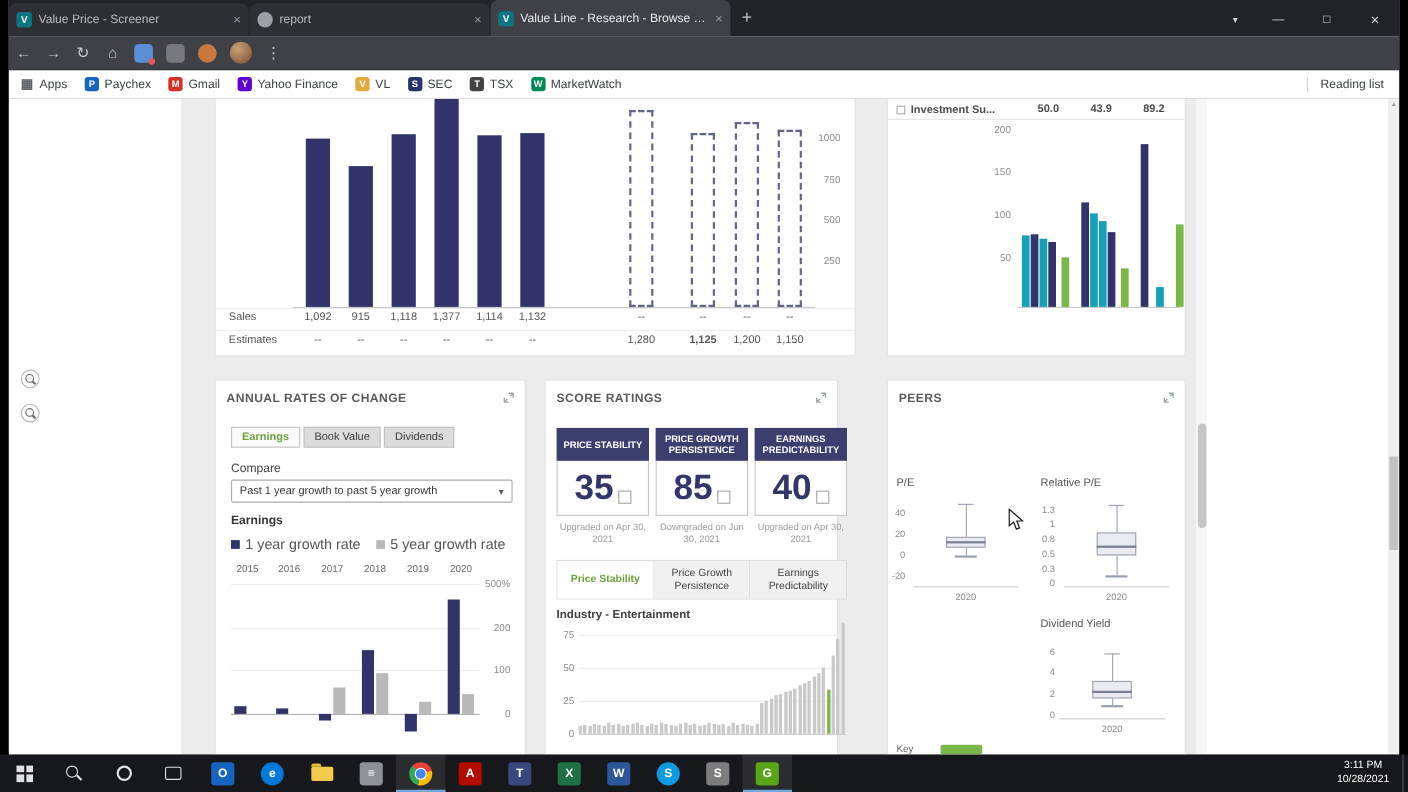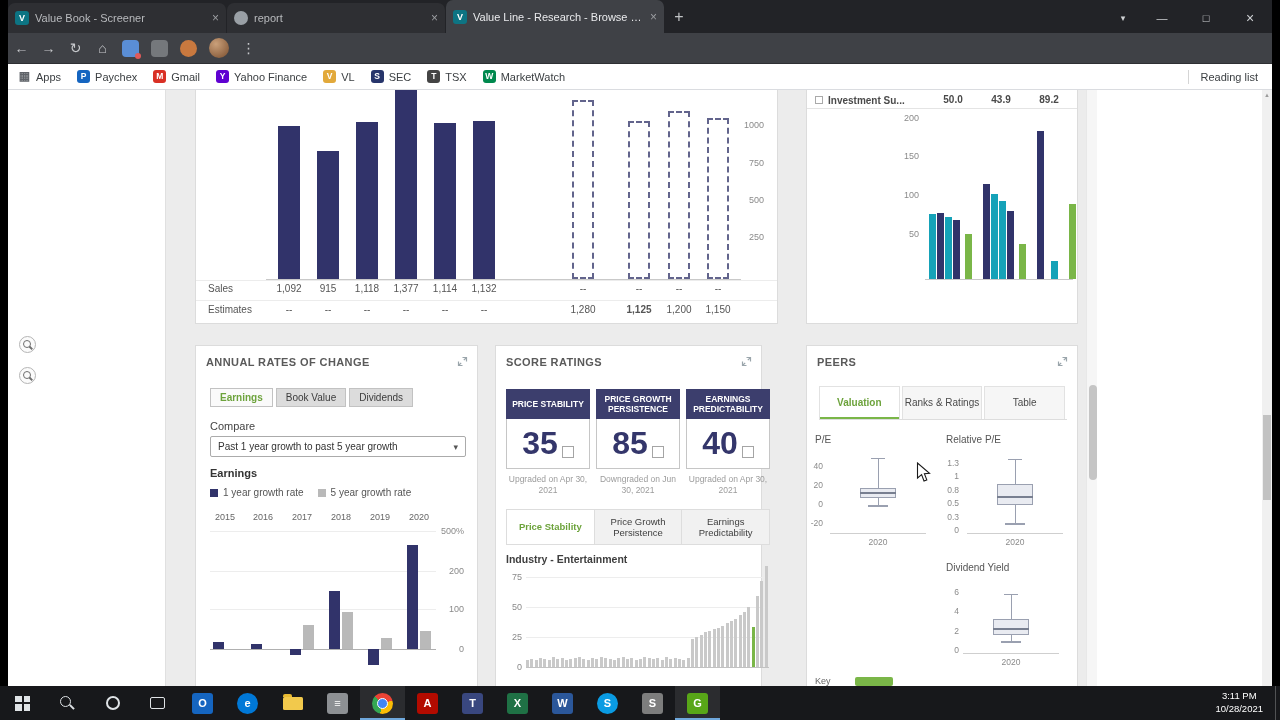--- a/index.html
+++ b/index.html
@@ -84,21 +84,21 @@
   .invval{position:absolute;top:2px;font-size:10px;font-weight:bold;color:#4a4a4a;transform:translateX(-50%)}
   .inv-note{position:absolute;left:9px;top:235px;width:258px;font-size:10px;color:#8e8e8e;line-height:1.25}
 
   .btnrow{position:absolute;left:14px;top:42px;display:flex}
   .abtn{height:19px;padding:0 9px;font-size:10px;line-height:17px;border:1px solid #c2c2c2;background:#dcdcdc;color:#3c3c3c;margin-right:3px}
   .abtn.active{background:#fafafa;color:#6da33c;font-weight:bold}
   .compare{position:absolute;left:14px;top:74px;font-size:11px;color:#444}
   .select{position:absolute;left:14px;top:90px;width:256px;height:21px;border:1px solid #ababab;border-radius:2px;background:#fff;font-size:10px;color:#333;display:flex;align-items:center;padding:0 7px}
   .select .caret{margin-left:auto;color:#555;font-size:9px}
   .seclabel{position:absolute;left:14px;top:121px;font-size:11px;font-weight:bold;color:#333}
-  .legend{position:absolute;left:14px;top:141px;display:flex;align-items:center;font-size:10px;color:#555}
+  .legend{position:absolute;left:14px;top:141px;display:flex;align-items:center;font-size:13px;color:#555}
   .lgitem{display:flex;align-items:center;margin-right:14px}
   .lgsw{width:8px;height:8px;margin-right:5px}
   .yr{position:absolute;font-size:9px;color:#666;transform:translateX(-50%)}
 
   .cards{position:absolute;left:10px;top:43px;width:264px;height:115px}
   .scard{position:absolute;top:0;width:84px}
   .schead{height:30px;background:#3c3e6d;color:#fff;font-size:8.5px;font-weight:bold;display:flex;align-items:center;justify-content:center;text-align:center;line-height:1.2;padding:0 2px}
   .scbody{height:50px;background:#fff;border:1px solid #c6c6c6;border-top:none;display:flex;align-items:center;justify-content:center}
   .scnum{font-size:32px;font-weight:bold;color:#34366b}
   .scbox{width:12px;height:12px;border:1px solid #a5a5a5;margin-left:4px;margin-top:16px}
@@ -156,21 +156,21 @@
 </head>
 <body>
 
 <div class="stage">
   <div class="window">
 
     <div class="tabbar">
       <div class="tabstrip">
           <div class="tab">
             <span class="fav">V</span>
-            <span class="tab-title">Value Book - Screener</span>
+            <span class="tab-title">Value Price - Screener</span>
             <span class="tab-close">×</span>
           </div>
           <div class="tab">
             <span class="fav doc"></span>
             <span class="tab-title">report</span>
             <span class="tab-close">×</span>
           </div>
           <div class="tab active">
             <span class="fav">V</span>
             <span class="tab-title">Value Line - Research - Browse R...</span>
@@ -482,25 +482,20 @@
             <div class="vbar hgray" style="left: 264.4px; top: 235px; width: 3px; height: 86px;"></div>
             <div class="vbar hgray" style="left: 268.7px; top: 220px; width: 3px; height: 101px;"></div>
           </div>
       </div>
 
       <div class="panel peers-panel">
         <div class="ptitle">PEERS</div>
         <svg class="expand" width="11" height="11" viewBox="0 0 11 11">
             <path d="M4.2 6.8 L1.5 9.5 M1.5 5.5 V9.5 H5.5 M6.8 4.2 L9.5 1.5 M5.5 1.5 H9.5 V5.5" fill="none" stroke="#9aa5ab" stroke-width="1.2"></path>
           </svg>
-        <div class="ptabs">
-            <div class="ptab active">Valuation</div>
-            <div class="ptab">Ranks &amp; Ratings</div>
-            <div class="ptab">Table</div>
-          </div>
         <div class="plabel pl1">P/E</div>
         <div class="plabel pl2">Relative P/E</div>
         <div class="plabel pl3">Dividend Yield</div>
         <div class="chartlayer">
             <span class="ptick" style="left: -4px; top: 115.3px; width: 20px;">40</span>
             <span class="ptick" style="left: -4px; top: 134px; width: 20px;">20</span>
             <span class="ptick" style="left: -4px; top: 152.8px; width: 20px;">0</span>
             <span class="ptick" style="left: -4px; top: 171.5px; width: 20px;">-20</span>
             <div class="bp-axis" style="left: 23px; top: 187px; width: 96px;"></div>
             <span class="bp-xlab" style="left: 71px; top: 191px;">2020</span>

